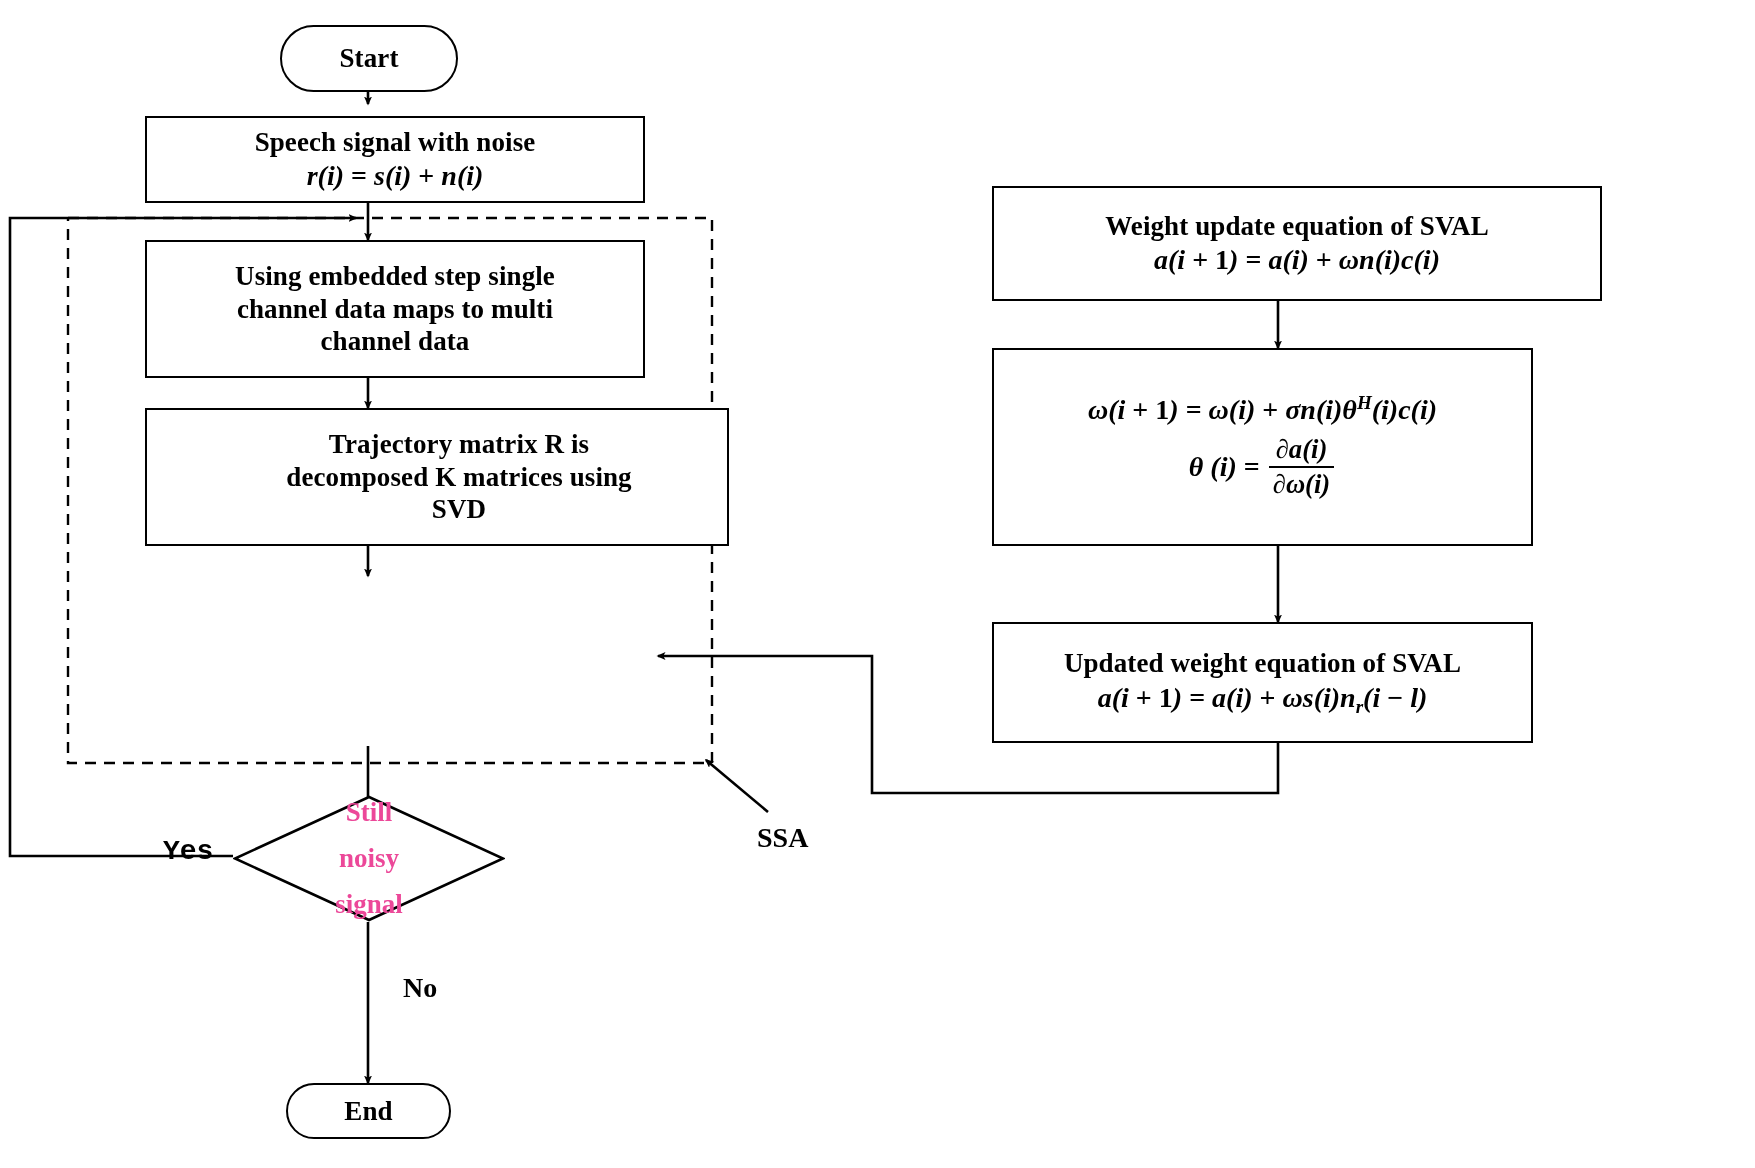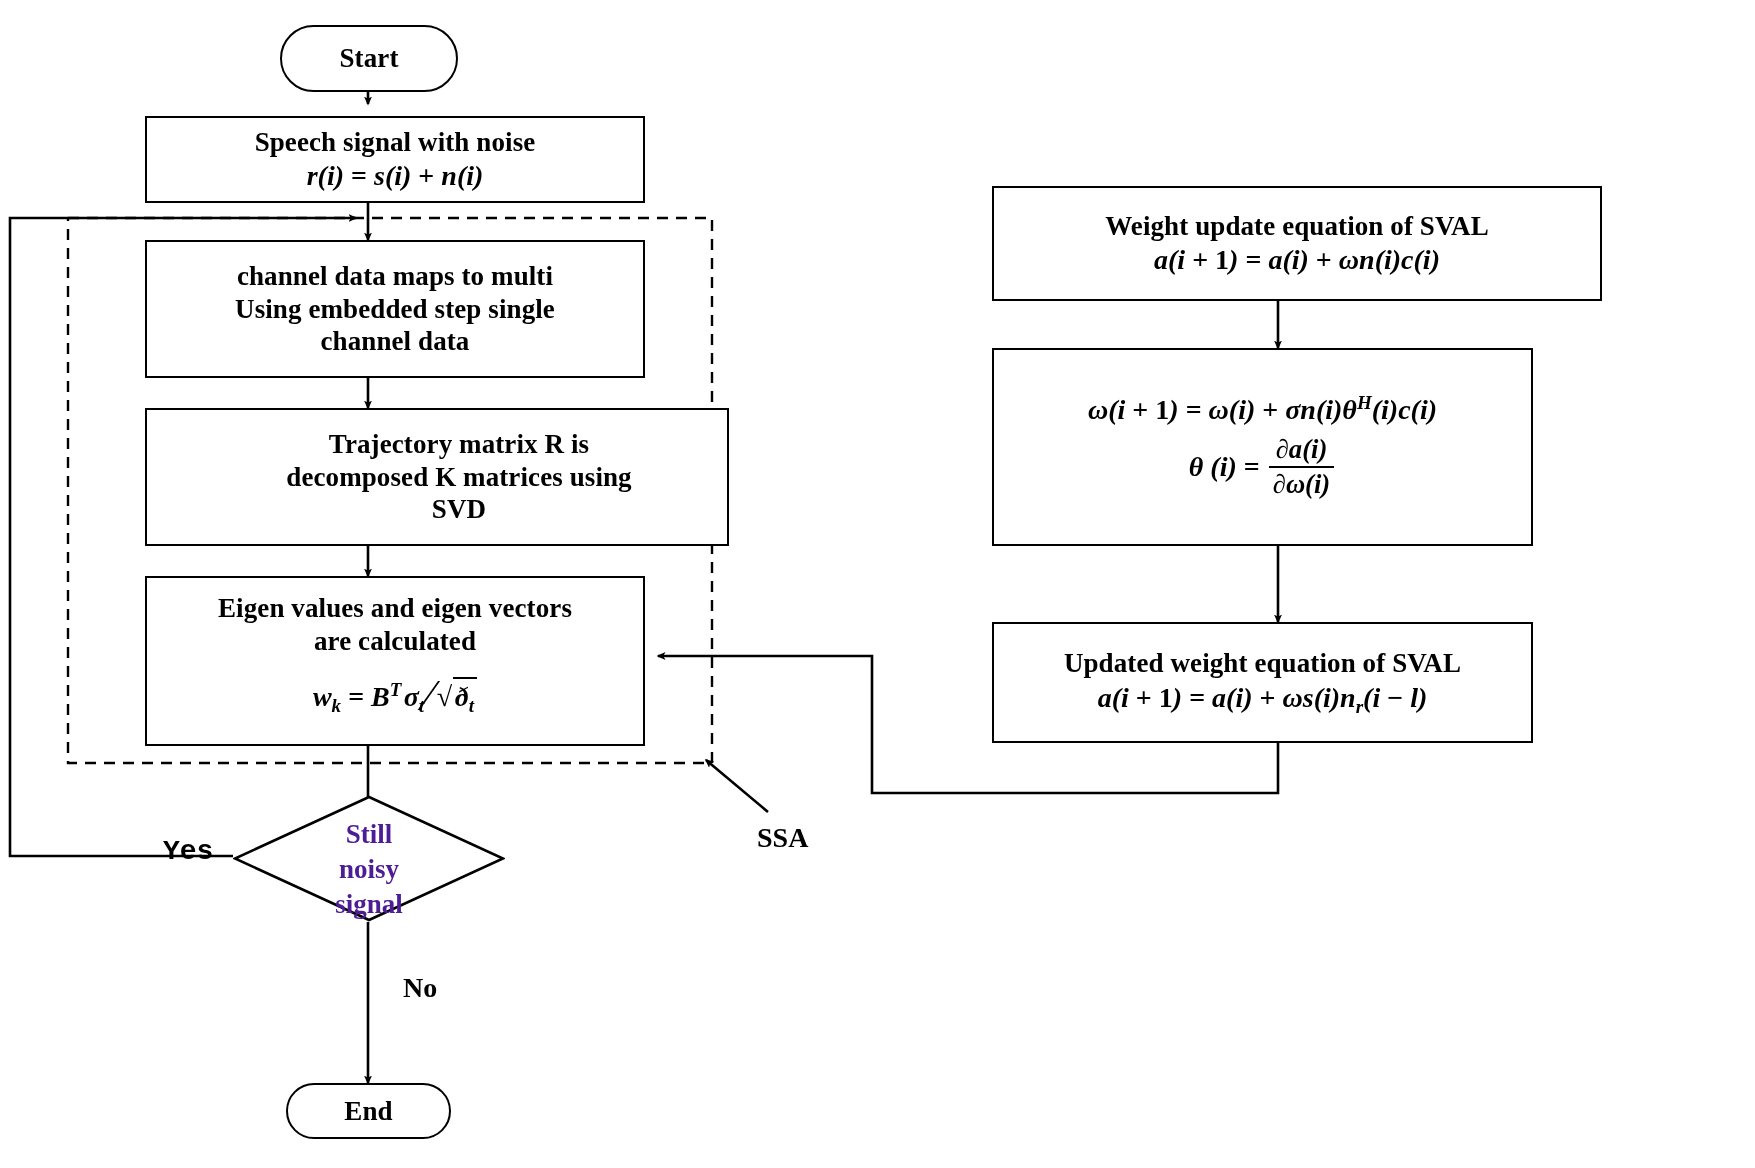--- a/index.html
+++ b/index.html
@@ -112,27 +112,27 @@
     padding: 0 3px 0 2px;
     margin-left: 1px;
   }
   .diamond-wrap {
     position: absolute;
   }
   .diamond-label {
     position: absolute;
     display: flex;
     align-items: center;
-    justify-content: flex-end;
+    justify-content: space-between;
     flex-direction: column;
     text-align: center;
     font-weight: bold;
     font-size: 27px;
     line-height: 1.3;
-    color: #4c1d95;
+    color: #ec4899;
   }
   .edge-label {
     position: absolute;
     font-weight: bold;
     font-size: 28px;
     color: #000;
     white-space: nowrap;
   }
 </style>
 </head>
@@ -177,38 +177,31 @@
   </div>
 
   <div class="node" style="left:145px; top:116px; width:500px; height:87px;">
     <span class="txt line">Speech signal with noise</span>
     <span class="eq line">
       <i>r</i>(<i>i</i>) <span class="up">=</span> <i>s</i>(<i>i</i>) <span class="up">+</span> <i>n</i>(<i>i</i>)
     </span>
   </div>
 
   <div class="node" style="left:145px; top:240px; width:500px; height:138px;">
+    <span class="txt line">Using embedded step single</span>
     <span class="txt line">channel data maps to multi</span>
-    <span class="txt line">Using embedded step single</span>
     <span class="txt line">channel data</span>
   </div>
 
   <div class="node" style="left:145px; top:408px; width:584px; height:138px;padding-left:44px;">
     <span class="txt line">Trajectory matrix R is</span>
     <span class="txt line">decomposed  K matrices using</span>
     <span class="txt line">SVD</span>
   </div>
 
-  <div class="node" style="left:145px; top:576px; width:500px; height:170px; justify-content:flex-start; padding-top:14px;">
-    <span class="txt line">Eigen values and eigen vectors</span>
-    <span class="txt line">are calculated</span>
-    <span class="eq line" style="margin-top:6px;">
-      <i>w</i><span class="sub">k</span> <span class="up">=</span> <i>B</i><span class="sup">T</span> <i>σ</i><span class="sub">t</span><span class="sfrac"><span class="slash">⁄</span><span class="radical">√<span class="vinc">ð<span class="sub">t</span></span></span></span>
-    </span>
-  </div>
 
   <div class="diamond-wrap" style="left:233px; top:795px; width:272px; height:127px;">
     <svg width="272" height="127" viewBox="0 0 272 127">
       <polygon points="136,2 270,63.5 136,125 2,63.5" fill="#fff" stroke="#000" stroke-width="2.6"></polygon>
     </svg>
     <div class="diamond-label" style="left:0; top:0; width:272px; height:127px;">
       <span>Still</span>
       <span>noisy</span>
       <span>signal</span>
     </div>

